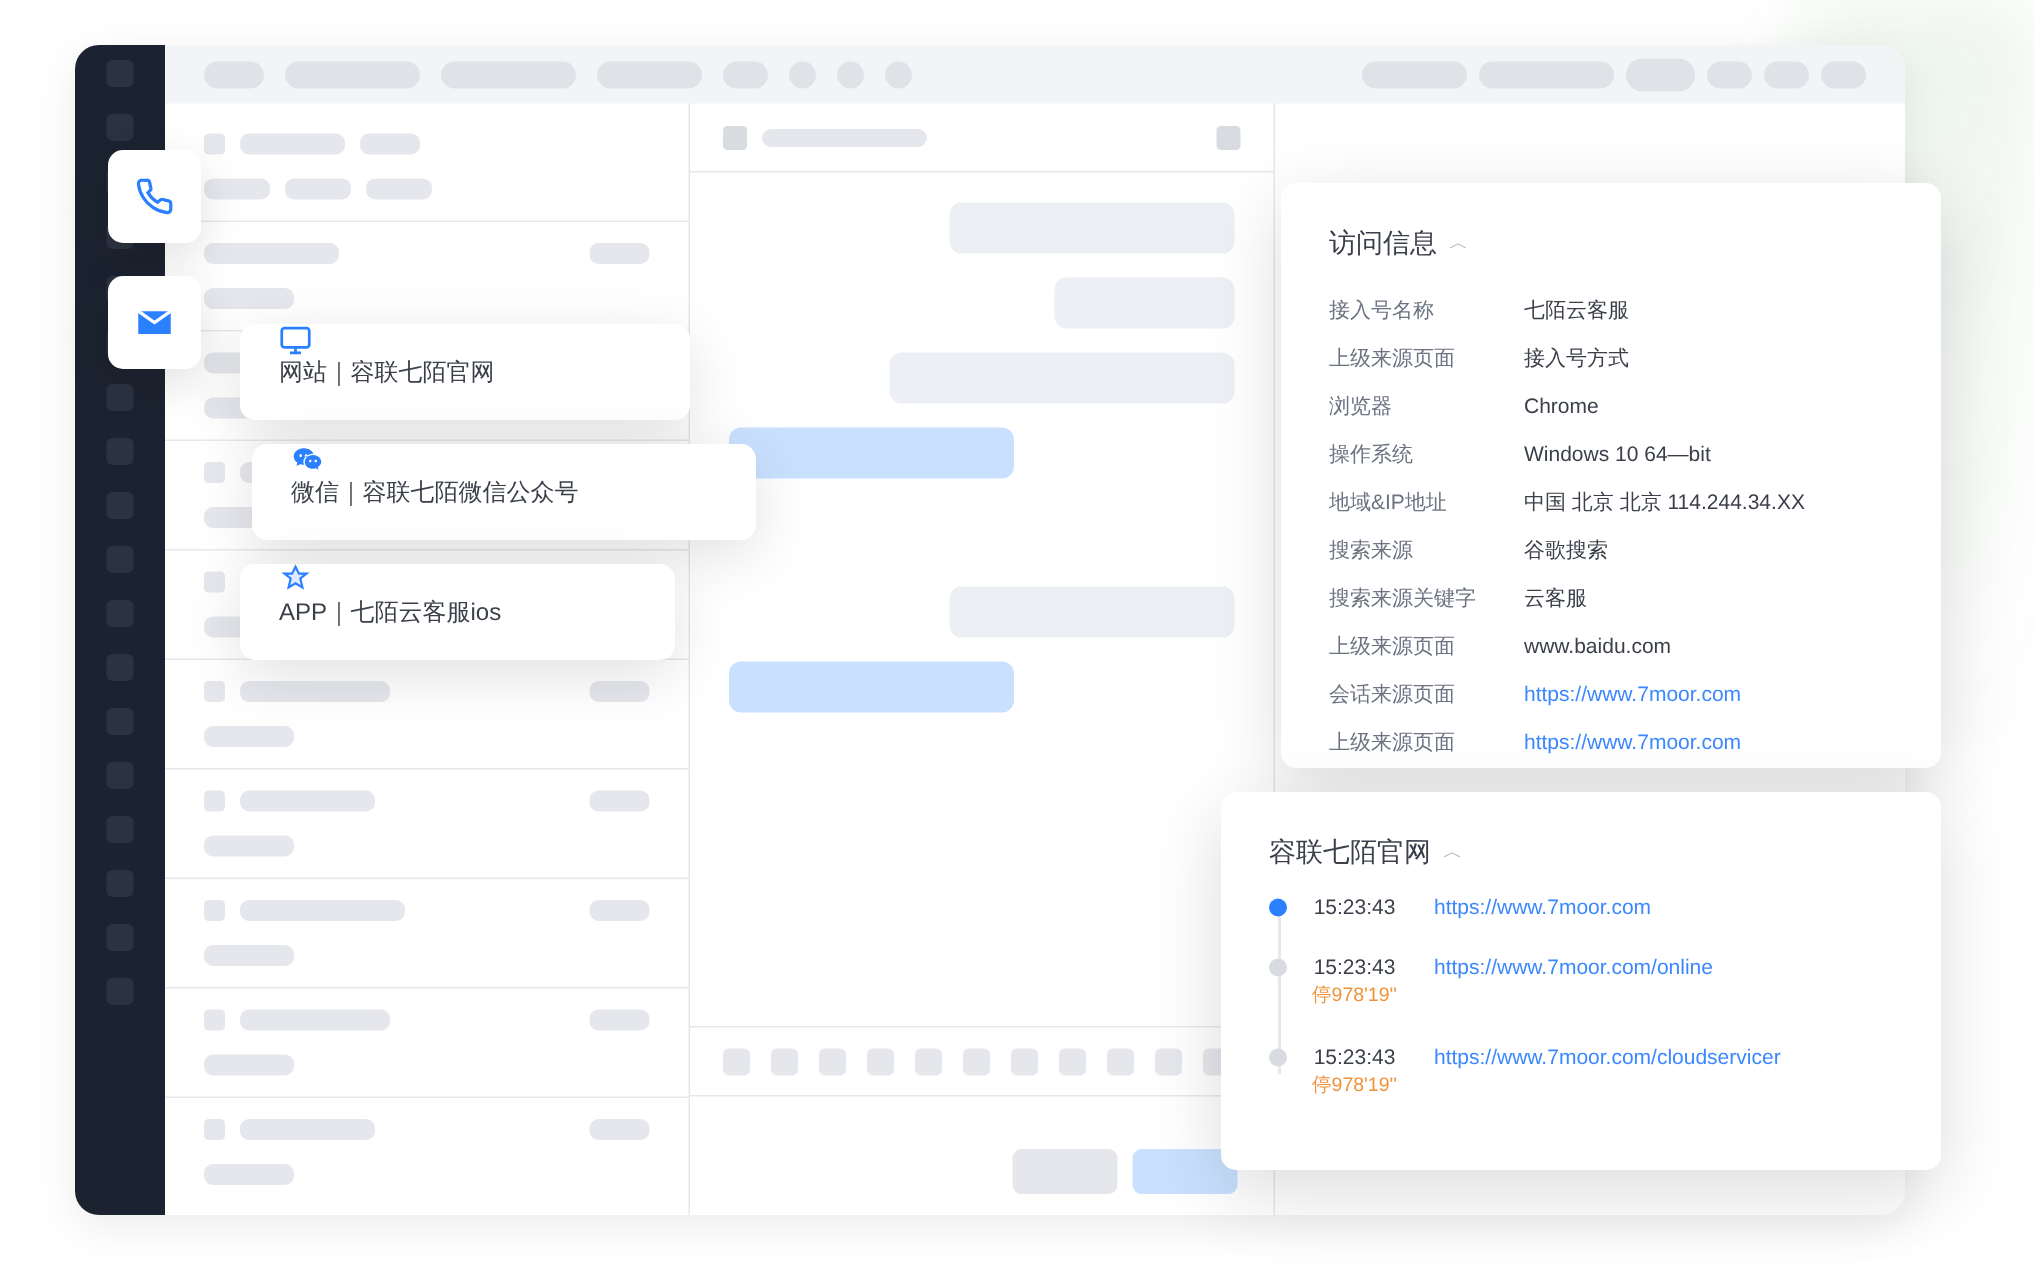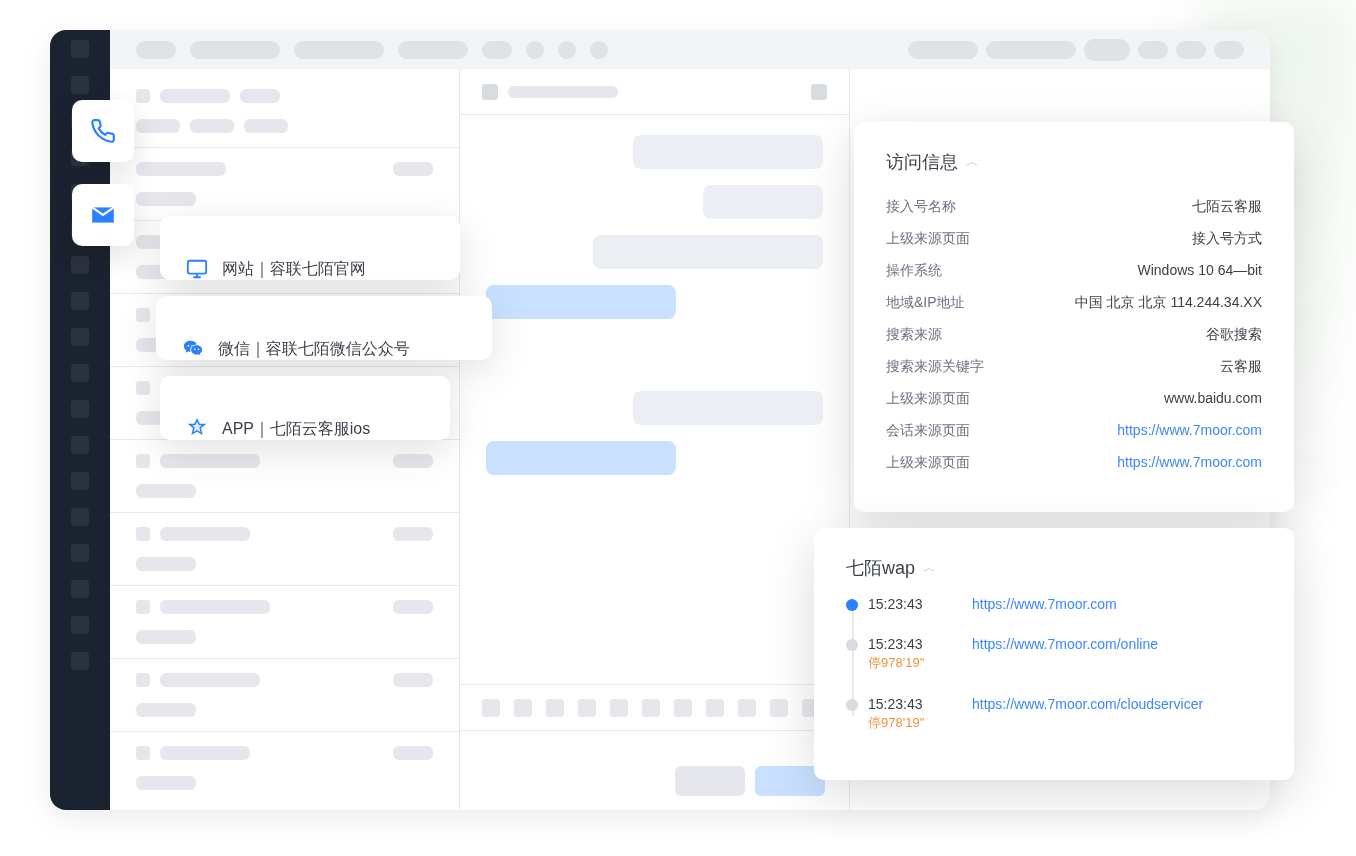--- a/index.html
+++ b/index.html
@@ -92,44 +92,45 @@
 .chat-input .btn2 { width:70px; height:30px; border-radius:6px; background:#c9e1ff; margin-left:10px; }
 .info-col { padding: 40px 28px 20px 28px; border-right:none; }
 .nav-btn {
   position:absolute; left:72px; width:62px; height:62px;
   background:#fff; border-radius:10px; box-shadow:0 10px 30px rgba(0,0,0,.12);
   display:flex; align-items:center; justify-content:center;
 }
 .nav-btn svg { width:26px; height:26px; }
 .channel-card {
   position:absolute;
-  display:flex; align-items:flex-end;
+  display:flex; align-items:flex-start;
   padding: 0 26px;
   height: 64px;
   border-radius: 10px;
   font-size: 16px;
   color: #3a3f49;
   background: #fff;
   box-shadow: 0 10px 40px rgba(0,0,0,.12);
+  flex-direction: column;
 }
 .channel-card .ic { width:22px; height:22px; margin-right:14px; display:flex; align-items:center; justify-content:center; color:var(--blue); }
 .info-panel {
   position:absolute; background:#fff; border-radius:10px;
   box-shadow: 0 14px 50px rgba(0,0,0,.14);
   padding: 28px 32px;
 }
 .info-title { font-size:18px; font-weight:500; display:flex; align-items:center; gap:8px; margin-bottom:16px; }
 .info-title .chev { color:#b5bac2; font-size:13px; }
-.kv { display:flex; font-size:14px; line-height:32px;justify-content:space-between; }
+.kv { display:flex; font-size:14px; line-height:32px; }
 .kv .k { width:130px; color:#6b7280; }
 .kv .v { color:#3a3f49; }
 .kv .v.link { color: var(--link); }
 .trail { display:flex; flex-direction:column; gap:24px; position:relative; padding-left:22px; }
 .trail::before { content:""; position:absolute; left:6px; top:8px; bottom:16px; width:2px; background:#e6e8ec; }
-.trow { position:relative; display:flex; gap:34px; align-items:flex-start; font-size:14px; }
+.trow { position:relative; display:flex; gap:18px; align-items:flex-start; font-size:14px;text-align:center; }
 .trow .dot { position:absolute; left:-22px; top:3px; width:12px; height:12px; border-radius:50%; background:#d8dbe0; }
 .trow.first .dot { background: var(--blue); }
 .trow .time { width:70px; color:#3a3f49; }
 .trow .url { color: var(--link); }
 .trow .dur { color: var(--orange); font-size:13px; margin-top:2px; }
 .right-shadow {
   position:absolute; top:0; right:0; height:100%; width:160px;
   background: linear-gradient(180deg, rgba(0,100,0,.14), rgba(0,100,0,0) 60%);
   pointer-events:none;
   filter: blur(26px);
@@ -344,21 +345,21 @@
   <div class="channel-card" style="left:160px; top:216px; width:300px">
     <span class="ic">
       <svg viewBox="0 0 24 24" width="22" height="22" fill="none" stroke="#2b80ff" stroke-width="2">
           <rect x="2" y="3" width="20" height="14" rx="2"></rect>
           <path d="M8 21h8M12 17v4"></path>
         </svg>
     </span>
     <span>网站｜容联七陌官网</span>
   </div>
 
-  <div class="channel-card" style="left:156px; top:296px; width:336px">
+  <div class="channel-card" style="left:168px; top:296px; width:336px">
     <span class="ic">
       <svg viewBox="0 0 24 24" width="22" height="22" fill="#2b80ff">
           <path d="M9 3C5 3 2 5.7 2 9c0 1.8 1 3.4 2.6 4.5L4 16l2.6-1.3c.7.2 1.5.3 2.4.3h.5C9.2 14.3 9 13.7 9 13c0-3.3 3.1-6 7-6h.3C15.4 4.6 12.4 3 9 3zm-2 4.5c.6 0 1 .4 1 1s-.4 1-1 1-1-.4-1-1 .4-1 1-1zm4 0c.6 0 1 .4 1 1s-.4 1-1 1-1-.4-1-1 .4-1 1-1z"></path>
           <path d="M16 8c-3.3 0-6 2.2-6 5s2.7 5 6 5c.7 0 1.4-.1 2-.3l2 1-.5-2C21 15.8 22 14.5 22 13c0-2.8-2.7-5-6-5zm-2 3.5c.5 0 .9.4.9.9s-.4.9-.9.9-.9-.4-.9-.9.4-.9.9-.9zm4 0c.5 0 .9.4.9.9s-.4.9-.9.9-.9-.4-.9-.9.4-.9.9-.9z"></path>
         </svg>
     </span>
     <span>微信｜容联七陌微信公众号</span>
   </div>
 
   <div class="channel-card" style="left:160px; top:376px; width:290px">
@@ -380,20 +381,24 @@
     <div id="kv-rows">
         <div class="kv">
           <div class="k">接入号名称</div>
           <div class="v">七陌云客服</div>
         </div>
         <div class="kv">
           <div class="k">上级来源页面</div>
           <div class="v">接入号方式</div>
         </div>
         <div class="kv">
+          <div class="k">浏览器</div>
+          <div class="v">Chrome</div>
+        </div>
+        <div class="kv">
           <div class="k">操作系统</div>
           <div class="v">Windows 10 64—bit</div>
         </div>
         <div class="kv">
           <div class="k">地域&amp;IP地址</div>
           <div class="v">中国 北京 北京 114.244.34.XX</div>
         </div>
         <div class="kv">
           <div class="k">搜索来源</div>
           <div class="v">谷歌搜索</div>
@@ -412,21 +417,21 @@
         </div>
         <div class="kv">
           <div class="k">上级来源页面</div>
           <div class="v link">https://www.7moor.com</div>
         </div>
       </div>
   </div>
 
   <div class="info-panel" style="left:814px; top:528px; width:480px; height:252px">
     <div class="info-title">
-      <span>七陌wap</span>
+      <span>容联七陌官网</span>
       <span class="chev">︿</span>
     </div>
     <div class="trail" id="trail-rows">
         <div class="trow first">
           <span class="dot"></span>
           <div>
             <div class="time">15:23:43</div>
           </div>
           <div class="url">https://www.7moor.com</div>
         </div>

